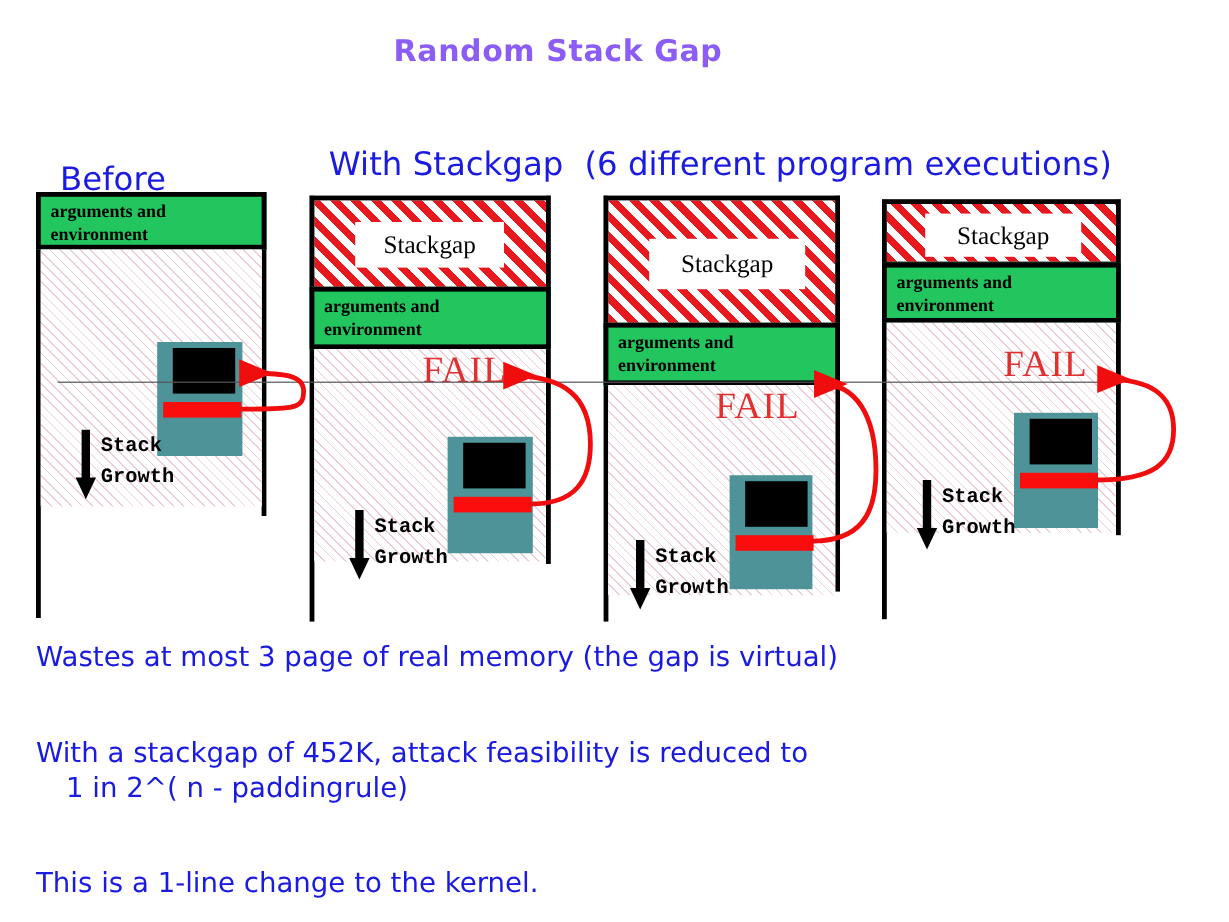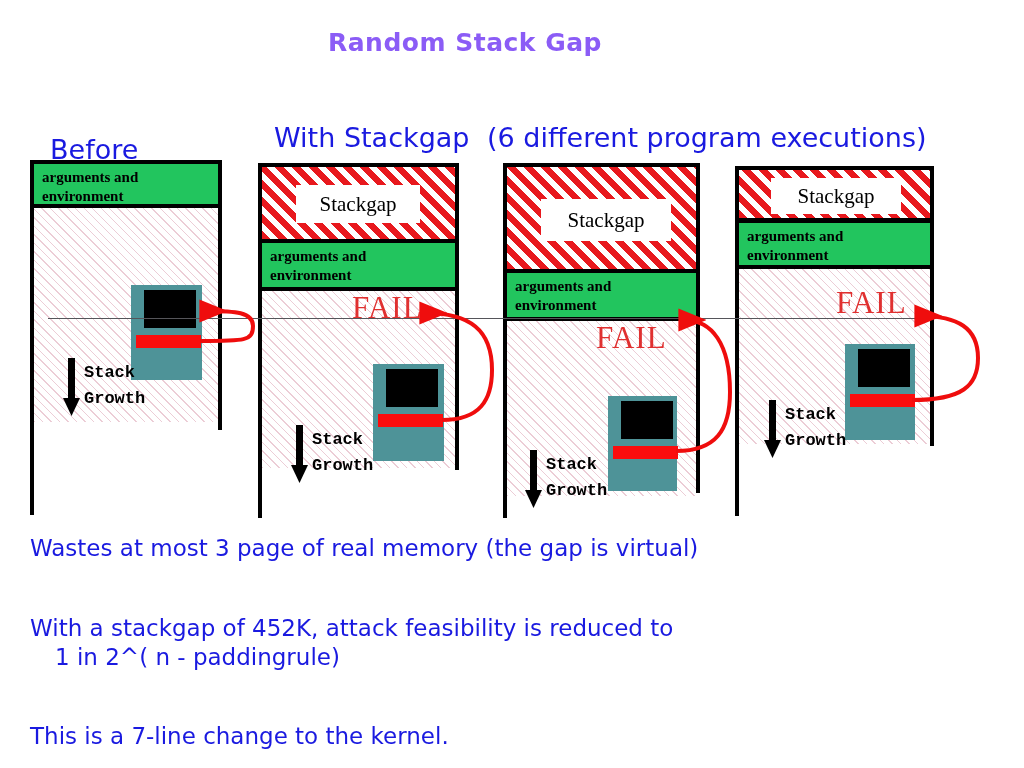--- a/index.html
+++ b/index.html
@@ -315,13 +315,13 @@
   <path d="M 442,420 C 480,420 492,400 492,370 C 492,330 470,313 425,313" fill="none" stroke="#ef0d0d" stroke-width="4" marker-end="url(#ah)"></path>
 
   <path d="M 676,451 C 716,451 730,430 730,392 C 730,344 712,320 684,320" fill="none" stroke="#ef0d0d" stroke-width="4" marker-end="url(#ah)"></path>
 
   <path d="M 912,400 C 962,400 978,386 978,358 C 978,328 958,316 920,316" fill="none" stroke="#ef0d0d" stroke-width="4" marker-end="url(#ah)"></path>
 </svg>
 
 <div class="bullet" id="bullet-1">Wastes at most 3 page of real memory (the gap is virtual)</div>
 <div class="bullet" id="bullet-2a">With a stackgap of 452K, attack feasibility is reduced to</div>
 <div class="bullet" id="bullet-2b">1 in 2^( n - paddingrule)</div>
-<div class="bullet" id="bullet-3">This is a 7-line change to the kernel.</div>
+<div class="bullet" id="bullet-3">This is a 1-line change to the kernel.</div>
 
 </body></html>

